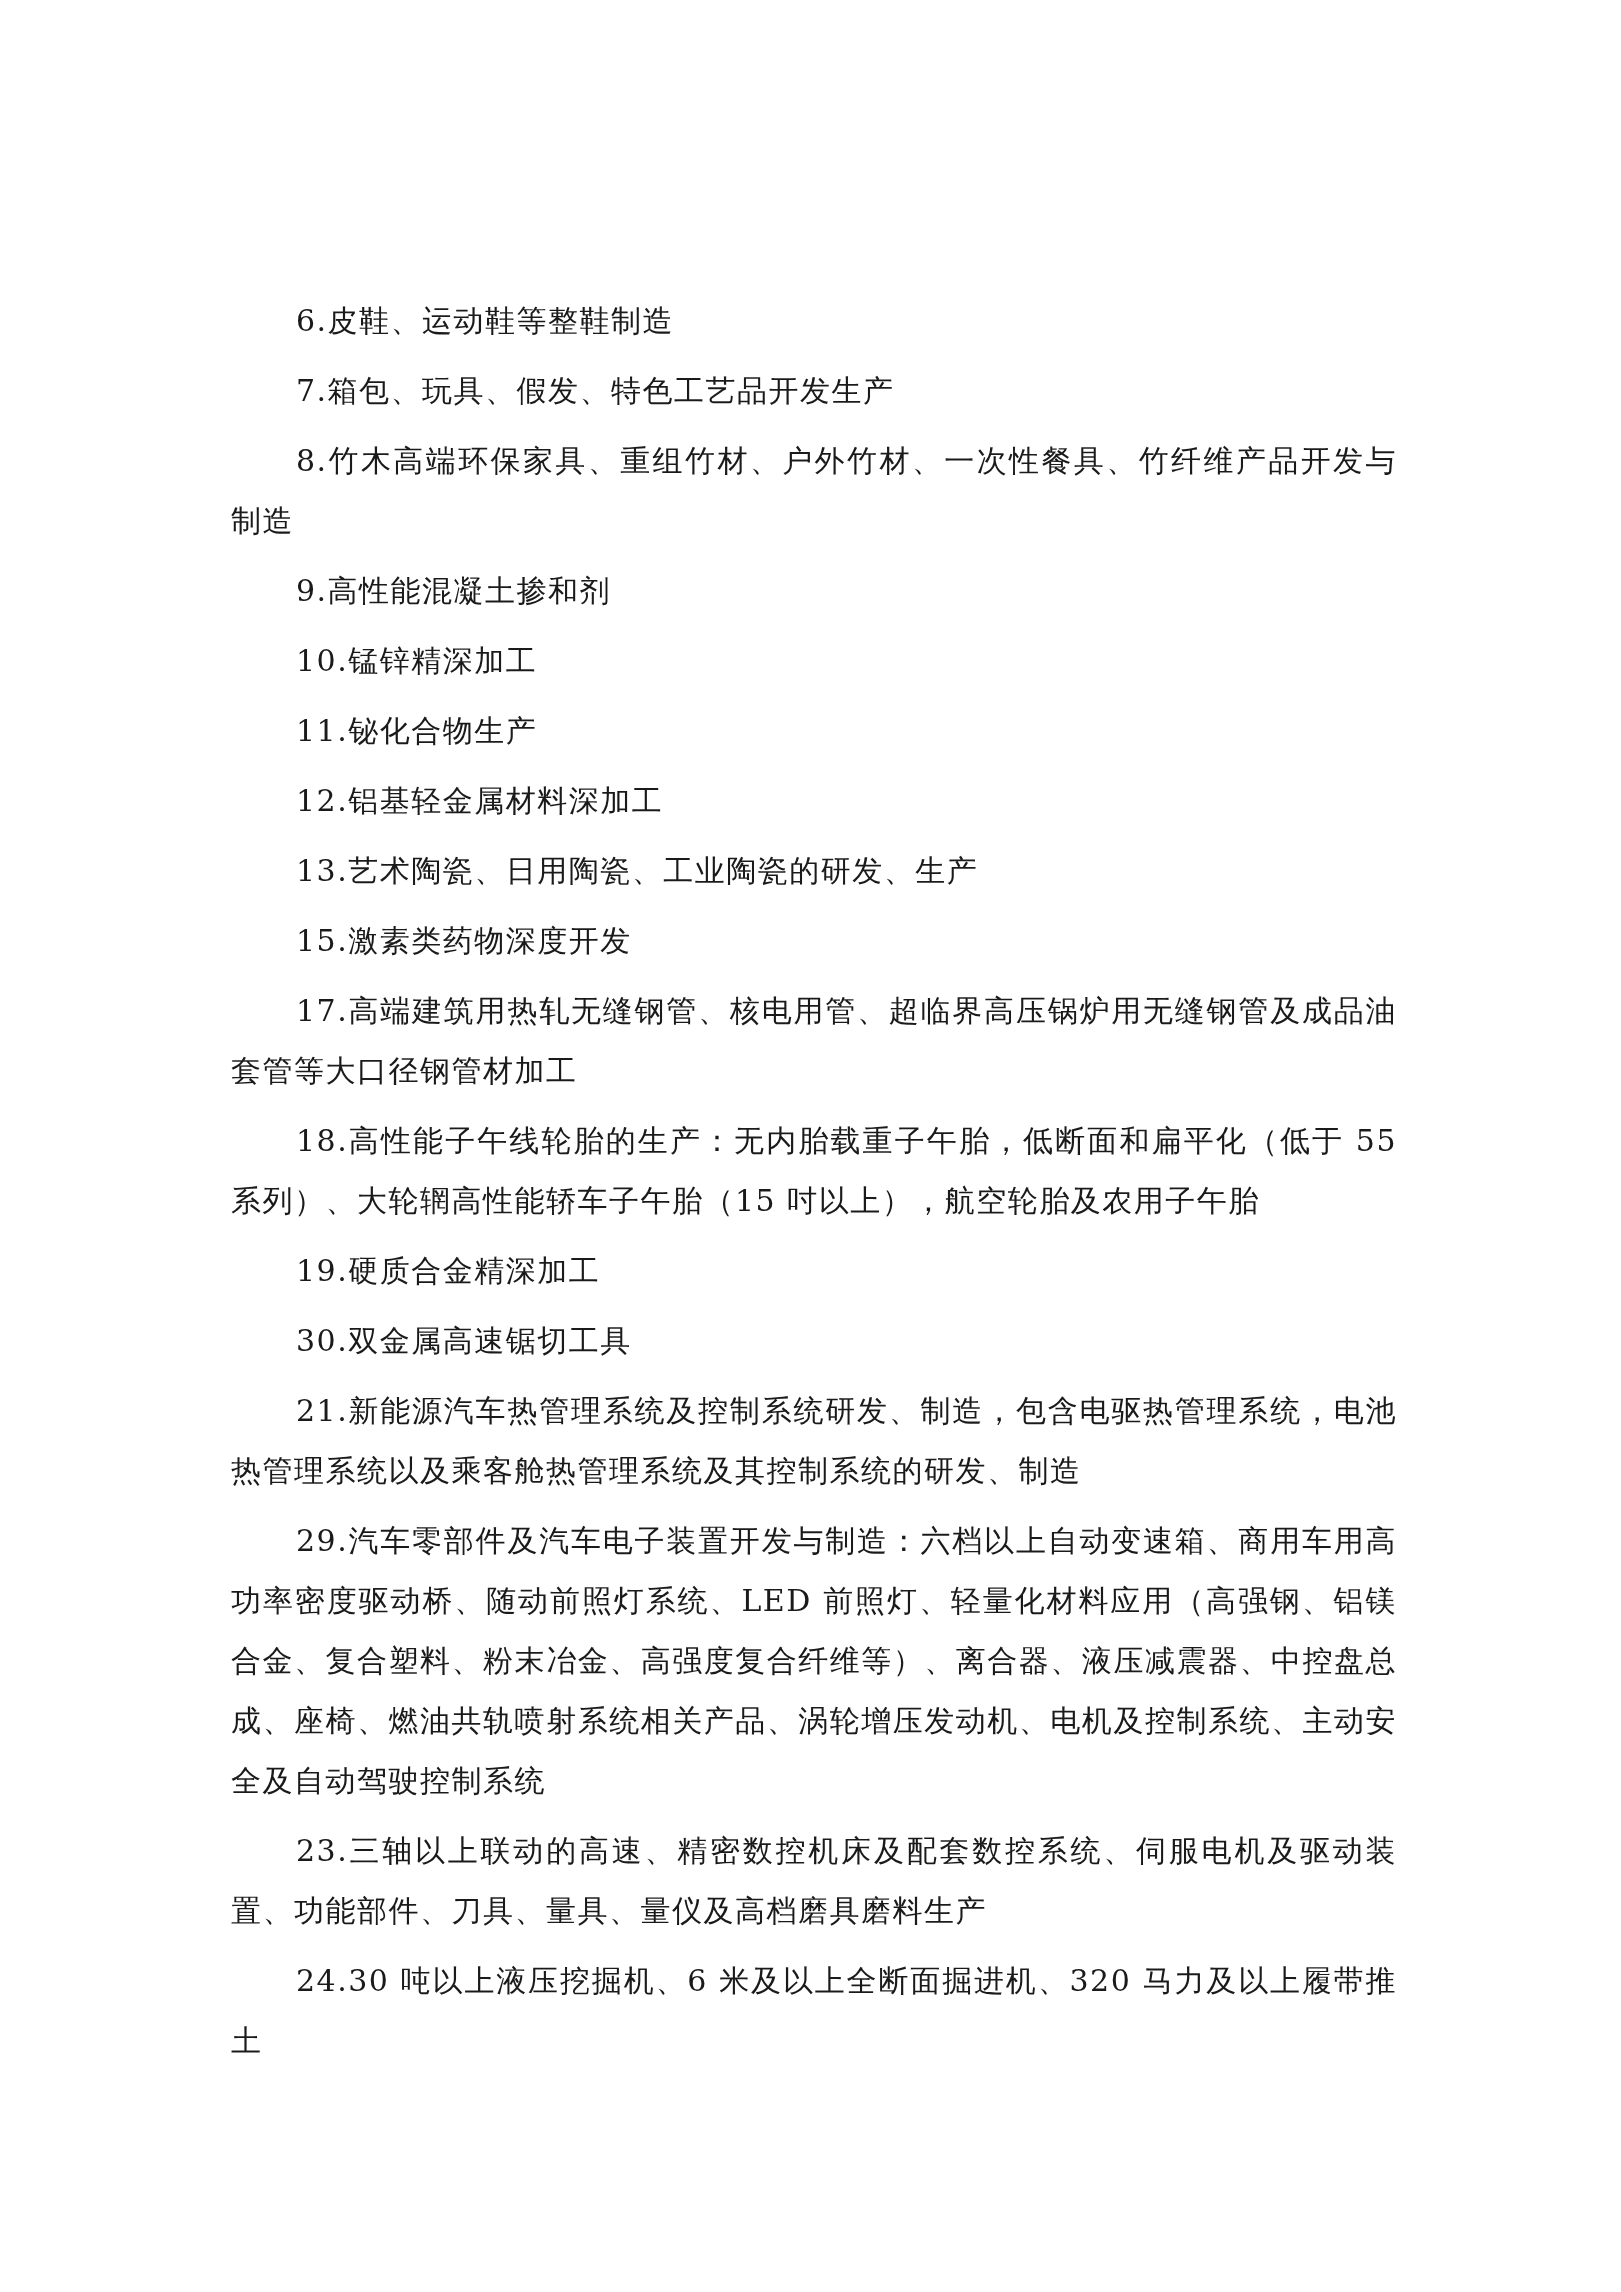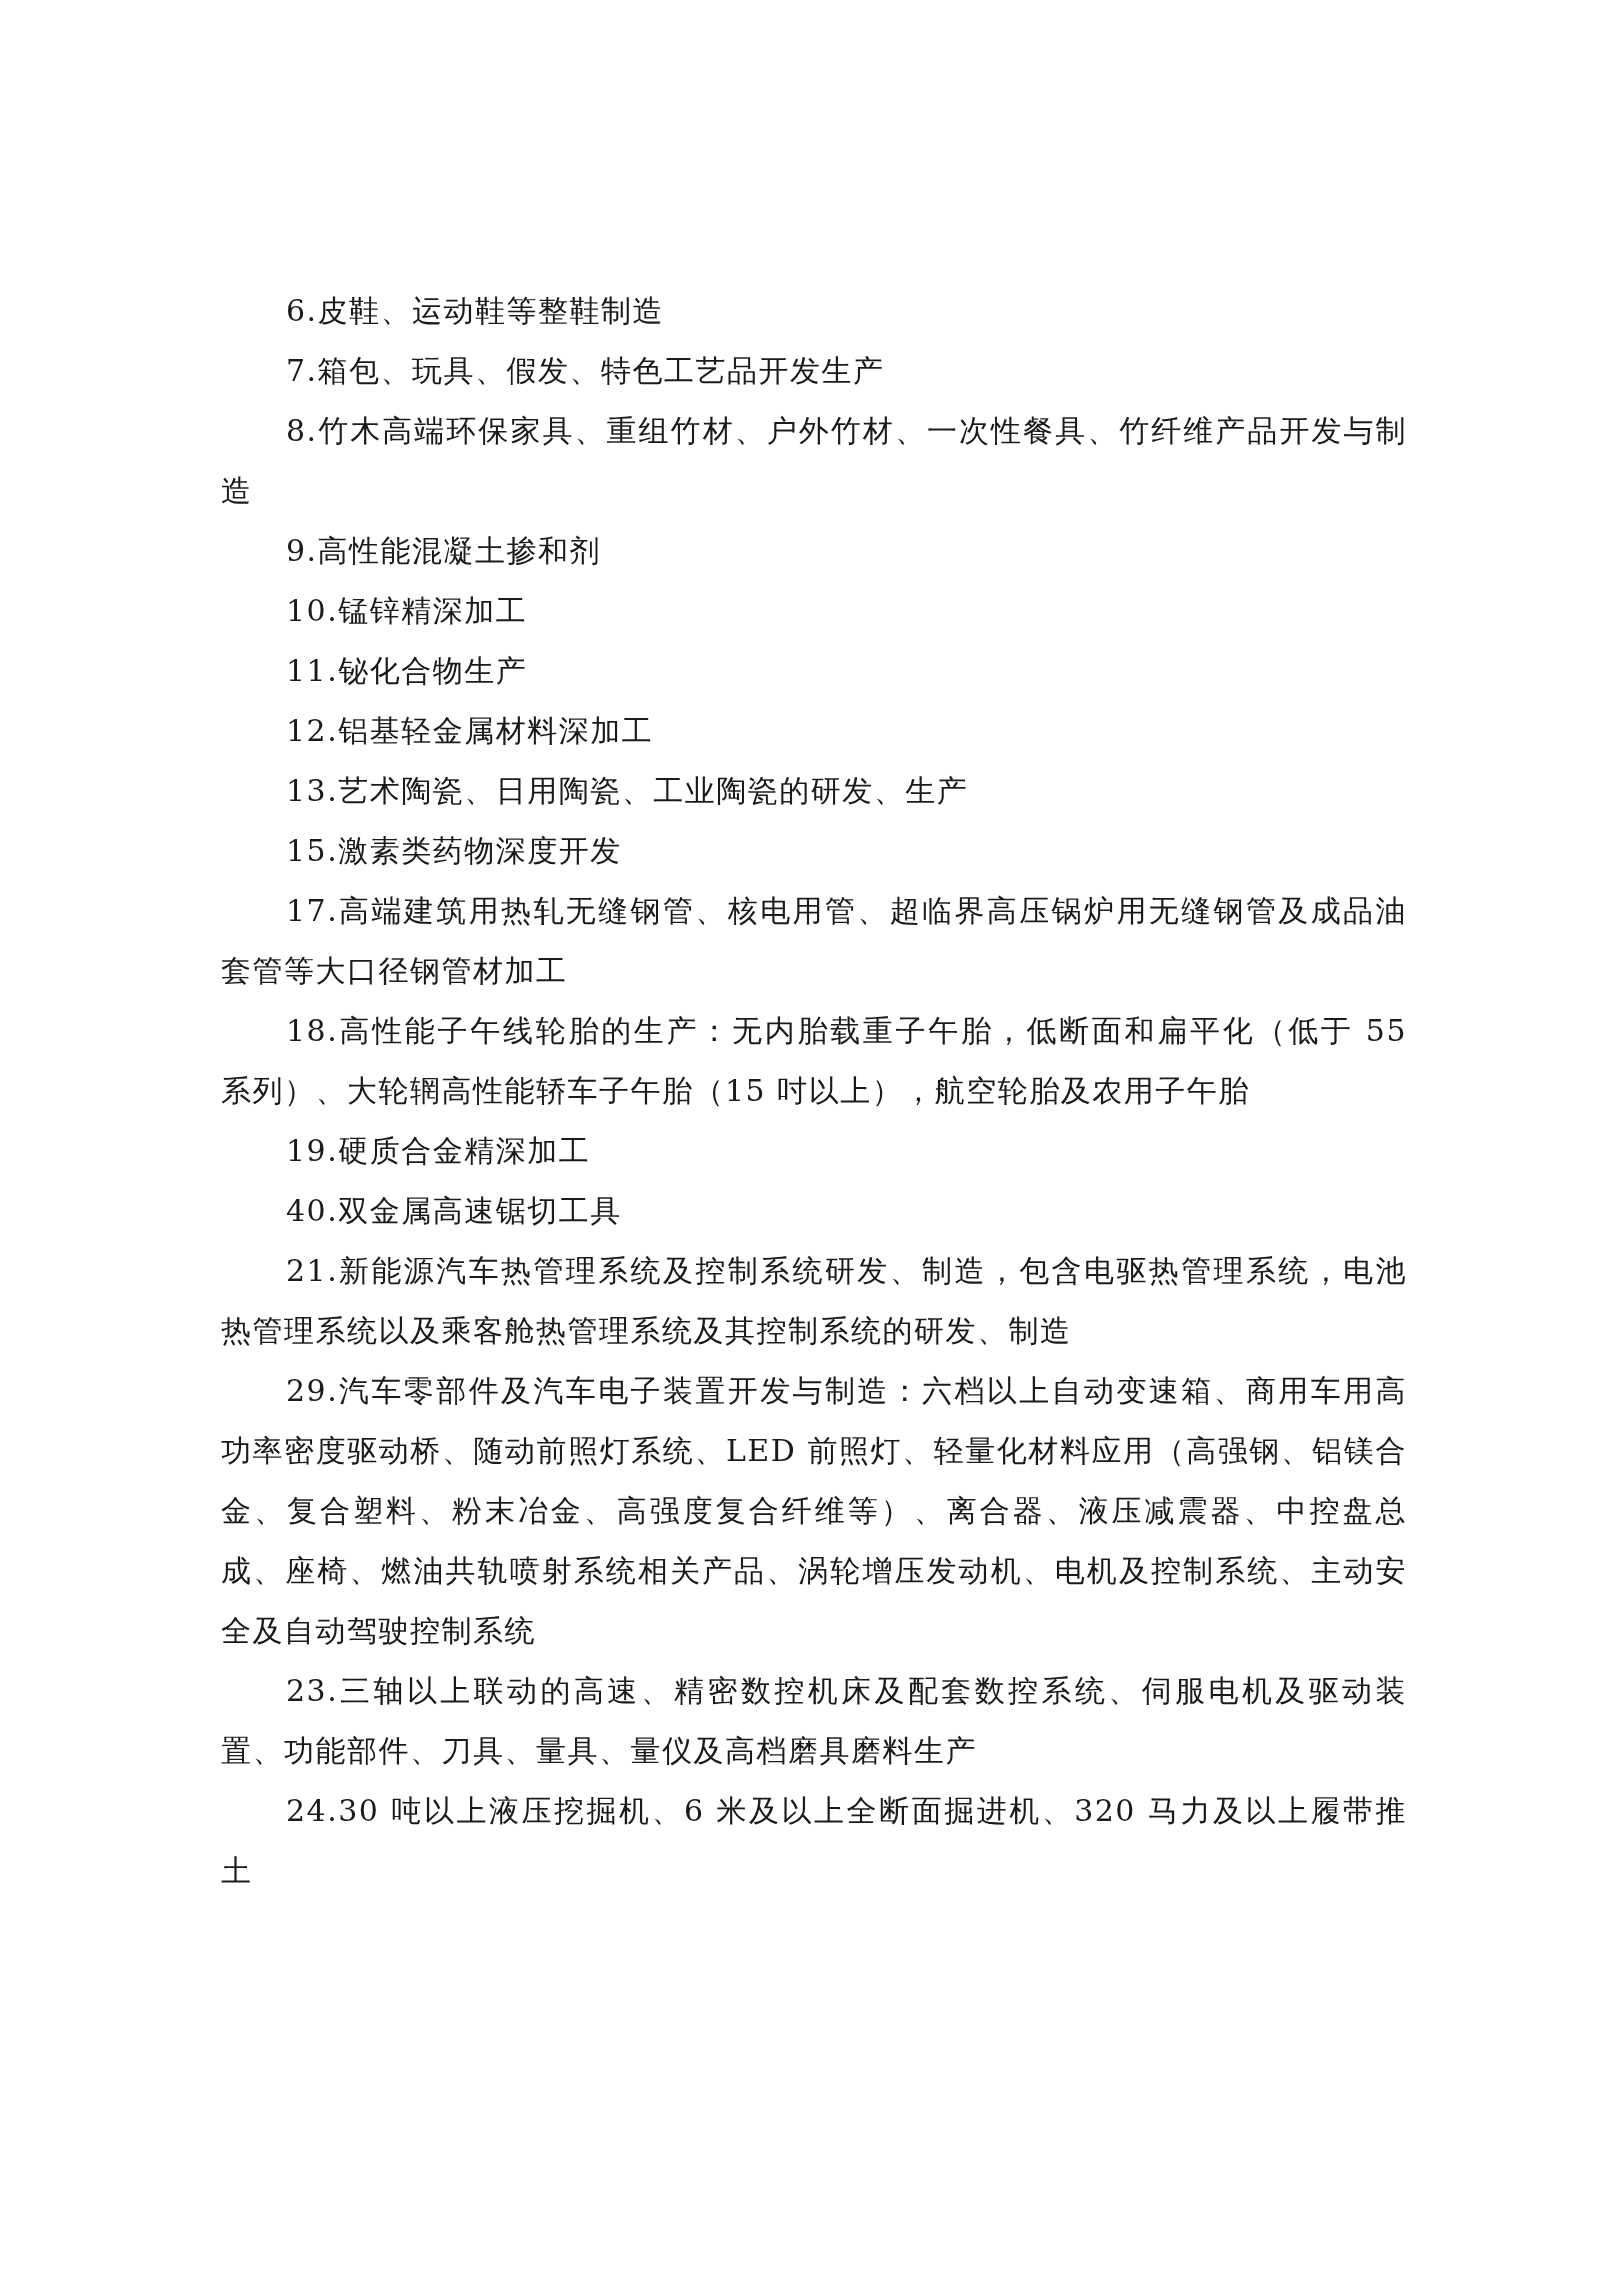--- a/index.html
+++ b/index.html
@@ -18,21 +18,21 @@
       left: 221px;
       top: 281px;
       width: 1186px;
       font-family: "DejaVu Serif", "Liberation Serif", serif;
       font-size: 30px;
       line-height: 60px;
       color: #1a1a1a;
       letter-spacing: 1.5px;
     }
     .para {
-      margin: 0;
+      margin: 10px;
       text-indent: 65px;
       text-align: justify;
       text-align-last: left;
     }
   </style>
 </head>
 <body>
 
 <div class="page">
   <p class="para">6.皮鞋、运动鞋等整鞋制造</p>
@@ -40,19 +40,19 @@
   <p class="para">8.竹木高端环保家具、重组竹材、户外竹材、一次性餐具、竹纤维产品开发与制造</p>
   <p class="para">9.高性能混凝土掺和剂</p>
   <p class="para">10.锰锌精深加工</p>
   <p class="para">11.铋化合物生产</p>
   <p class="para">12.铝基轻金属材料深加工</p>
   <p class="para">13.艺术陶瓷、日用陶瓷、工业陶瓷的研发、生产</p>
   <p class="para">15.激素类药物深度开发</p>
   <p class="para">17.高端建筑用热轧无缝钢管、核电用管、超临界高压锅炉用无缝钢管及成品油套管等大口径钢管材加工</p>
   <p class="para">18.高性能子午线轮胎的生产：无内胎载重子午胎，低断面和扁平化（低于 55 系列）、大轮辋高性能轿车子午胎（15 吋以上），航空轮胎及农用子午胎</p>
   <p class="para">19.硬质合金精深加工</p>
-  <p class="para">40.双金属高速锯切工具</p>
+  <p class="para">30.双金属高速锯切工具</p>
   <p class="para">21.新能源汽车热管理系统及控制系统研发、制造，包含电驱热管理系统，电池热管理系统以及乘客舱热管理系统及其控制系统的研发、制造</p>
   <p class="para">29.汽车零部件及汽车电子装置开发与制造：六档以上自动变速箱、商用车用高功率密度驱动桥、随动前照灯系统、LED 前照灯、轻量化材料应用（高强钢、铝镁合金、复合塑料、粉末冶金、高强度复合纤维等）、离合器、液压减震器、中控盘总成、座椅、燃油共轨喷射系统相关产品、涡轮增压发动机、电机及控制系统、主动安全及自动驾驶控制系统</p>
   <p class="para">23.三轴以上联动的高速、精密数控机床及配套数控系统、伺服电机及驱动装置、功能部件、刀具、量具、量仪及高档磨具磨料生产</p>
   <p class="para">24.30 吨以上液压挖掘机、6 米及以上全断面掘进机、320 马力及以上履带推土</p>
 </div>
 
 
 </body></html>

